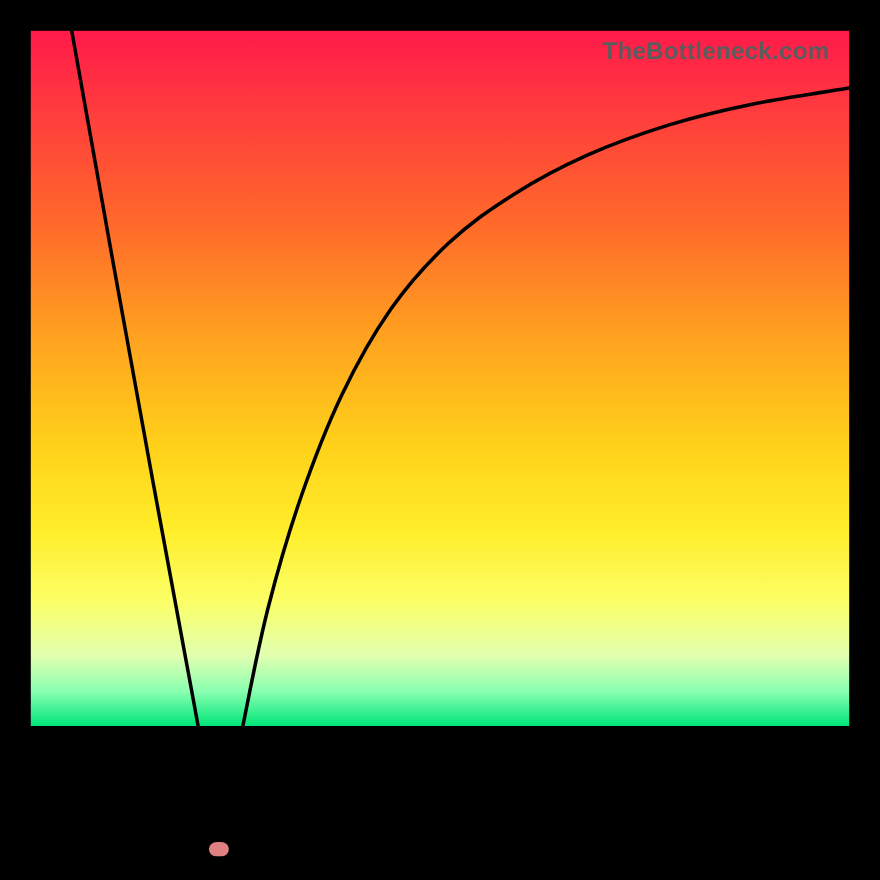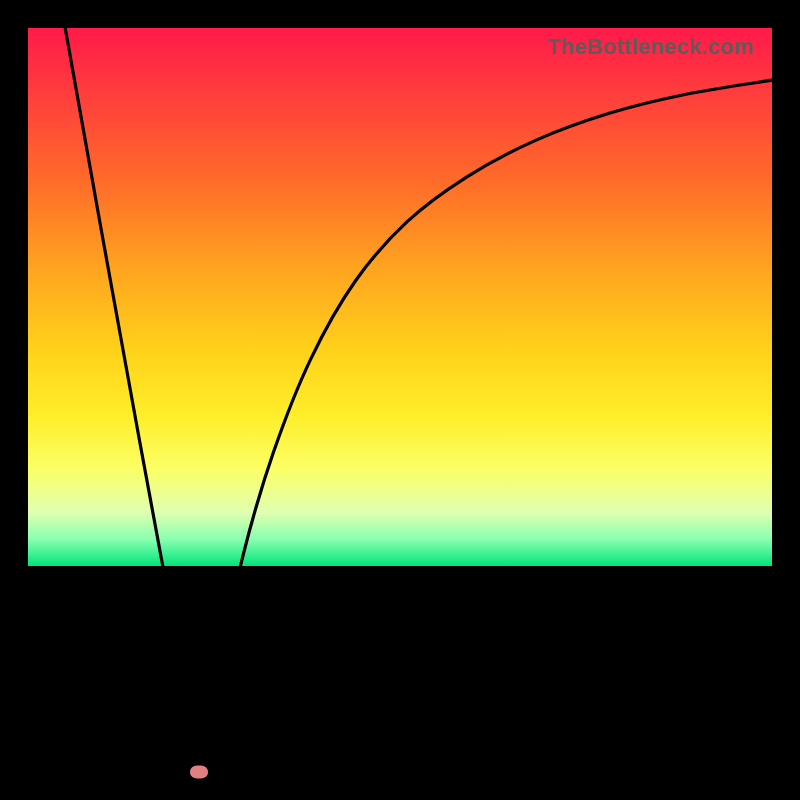--- a/index.html
+++ b/index.html
@@ -8,21 +8,21 @@
     width: 800px;
     height: 800px;
     background: #000;
     position: relative;
   }
   .plot-area {
     position: absolute;
     left: 28px;
     top: 28px;
     width: 744px;
-    height: 538px;
+    height: 632px;
     background: linear-gradient(to bottom,
       #ff1a4a 0%,
       #ff3d3d 12%,
       #ff6a2a 28%,
       #ffa51f 45%,
       #ffd21a 60%,
       #ffee2a 72%,
       #fbff66 82%,
       #e0ffb0 90%,
       #8affb0 95%,

